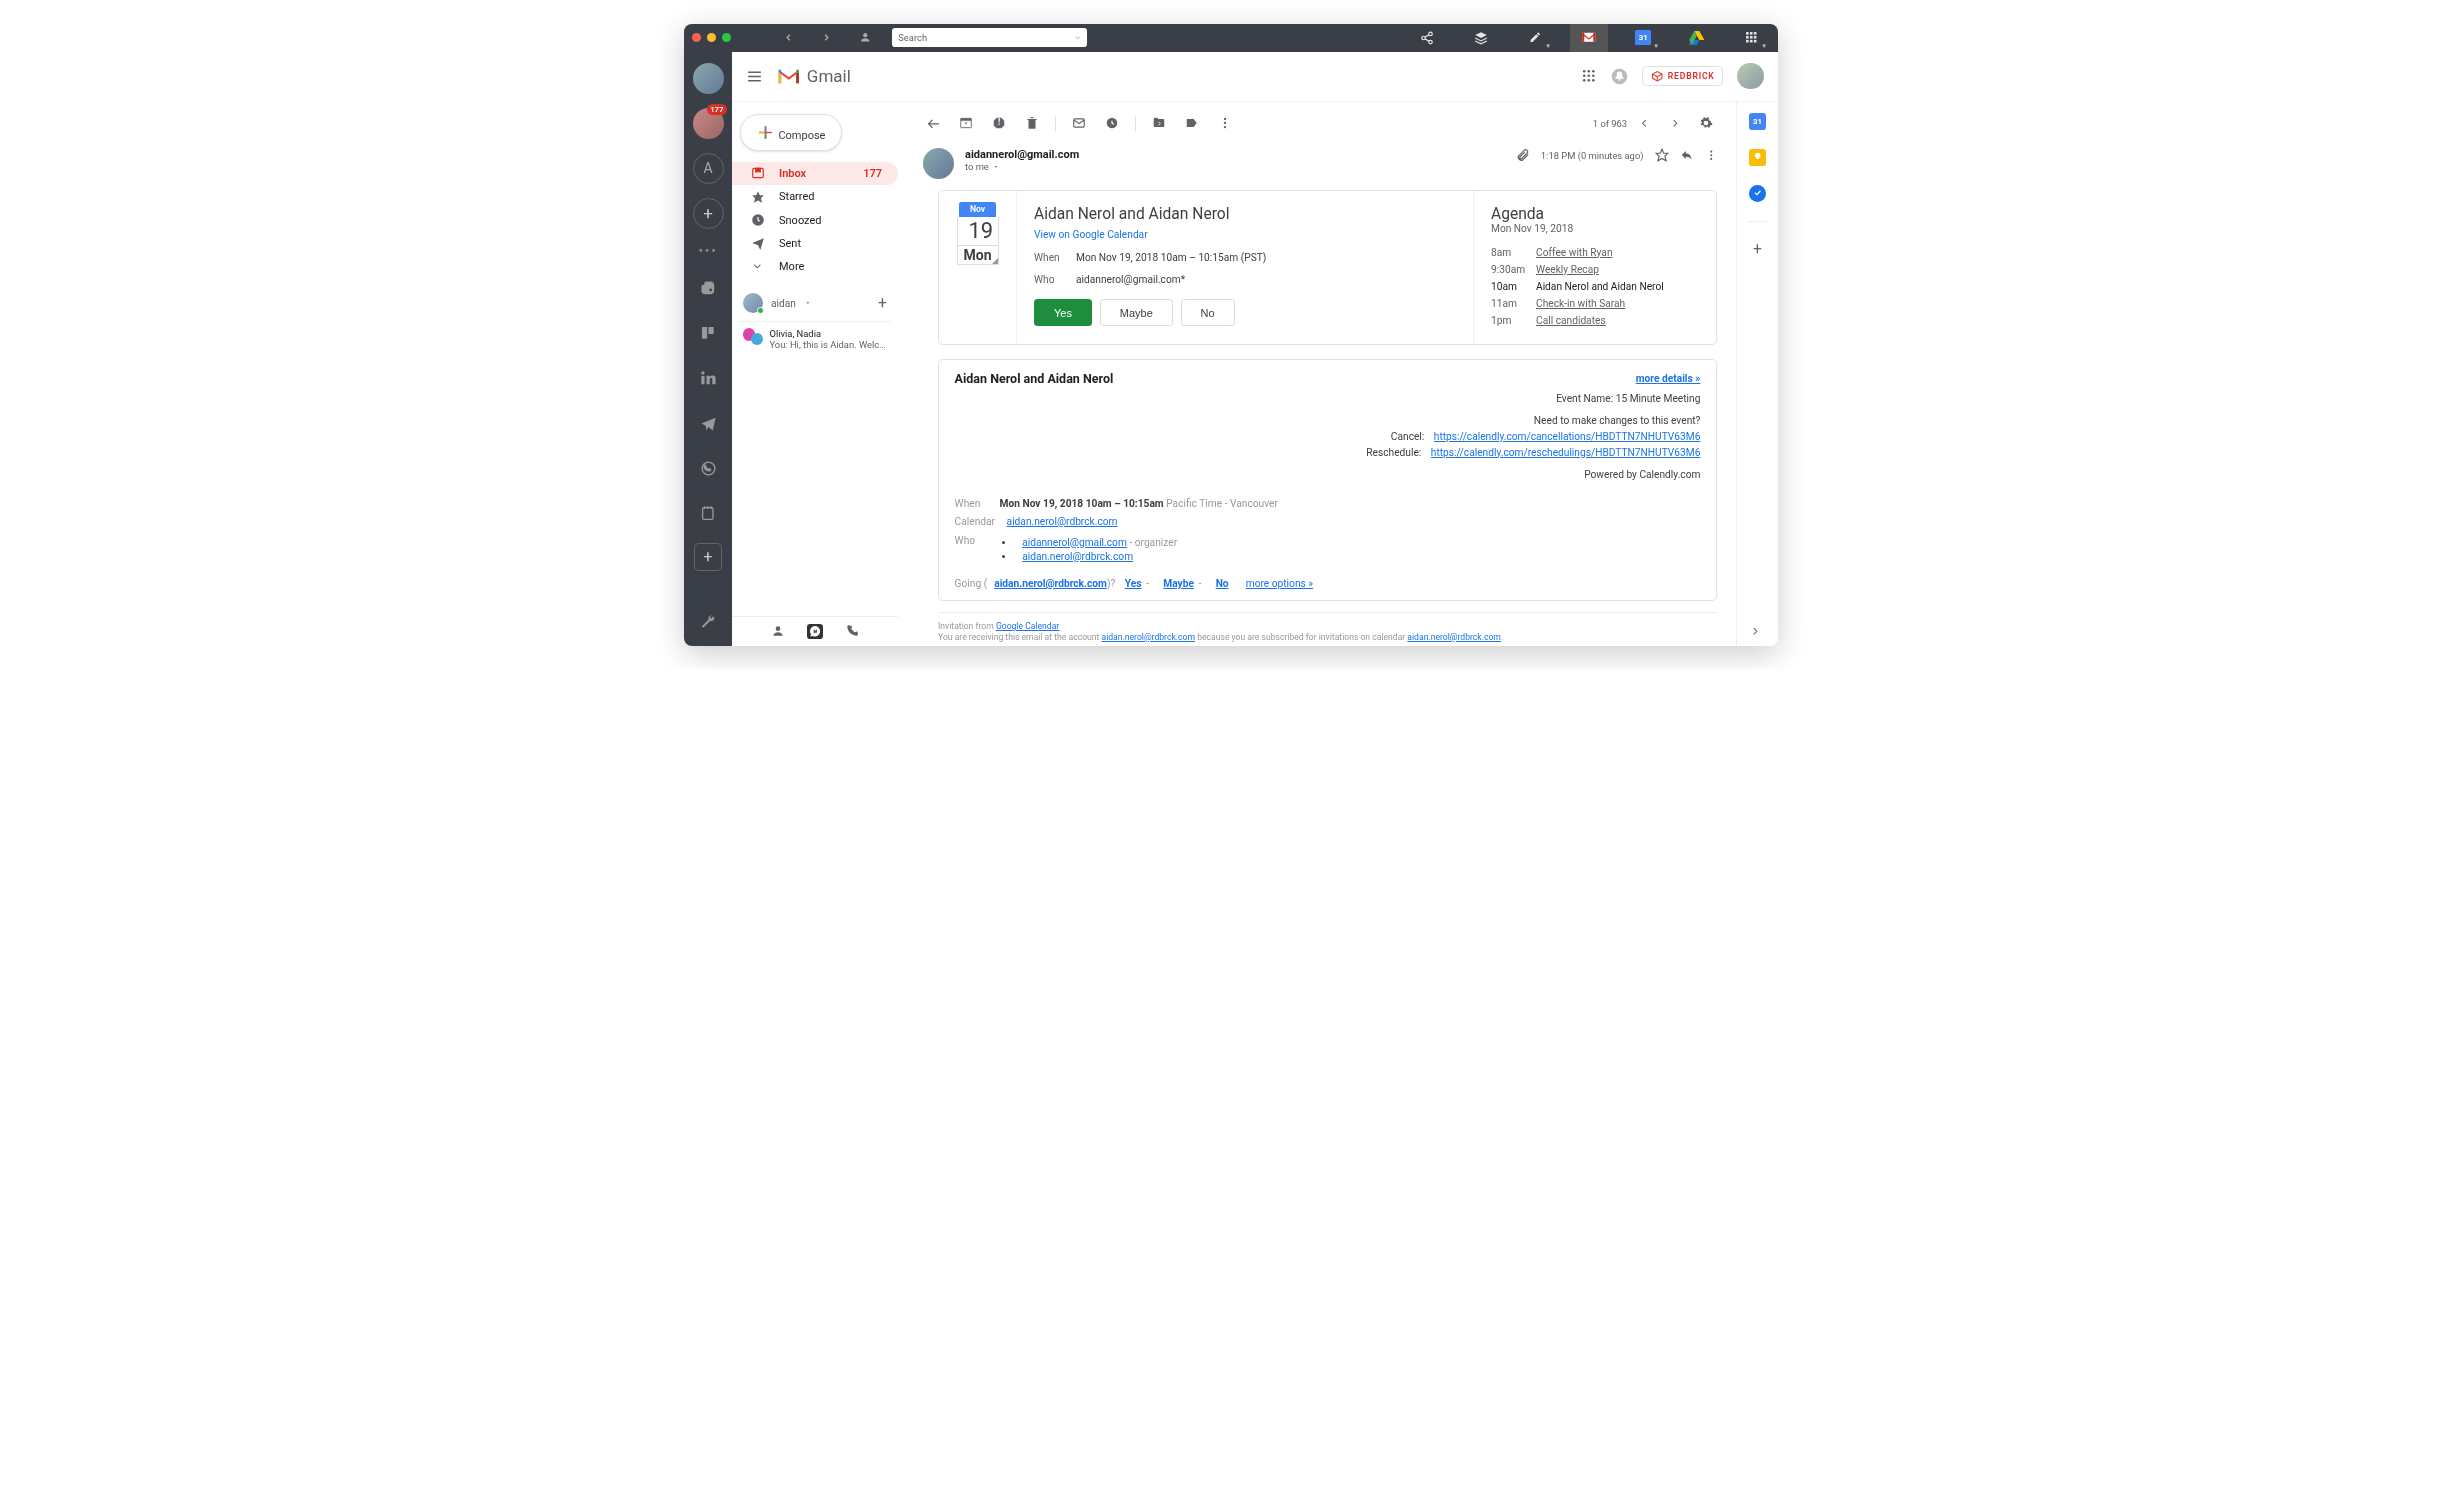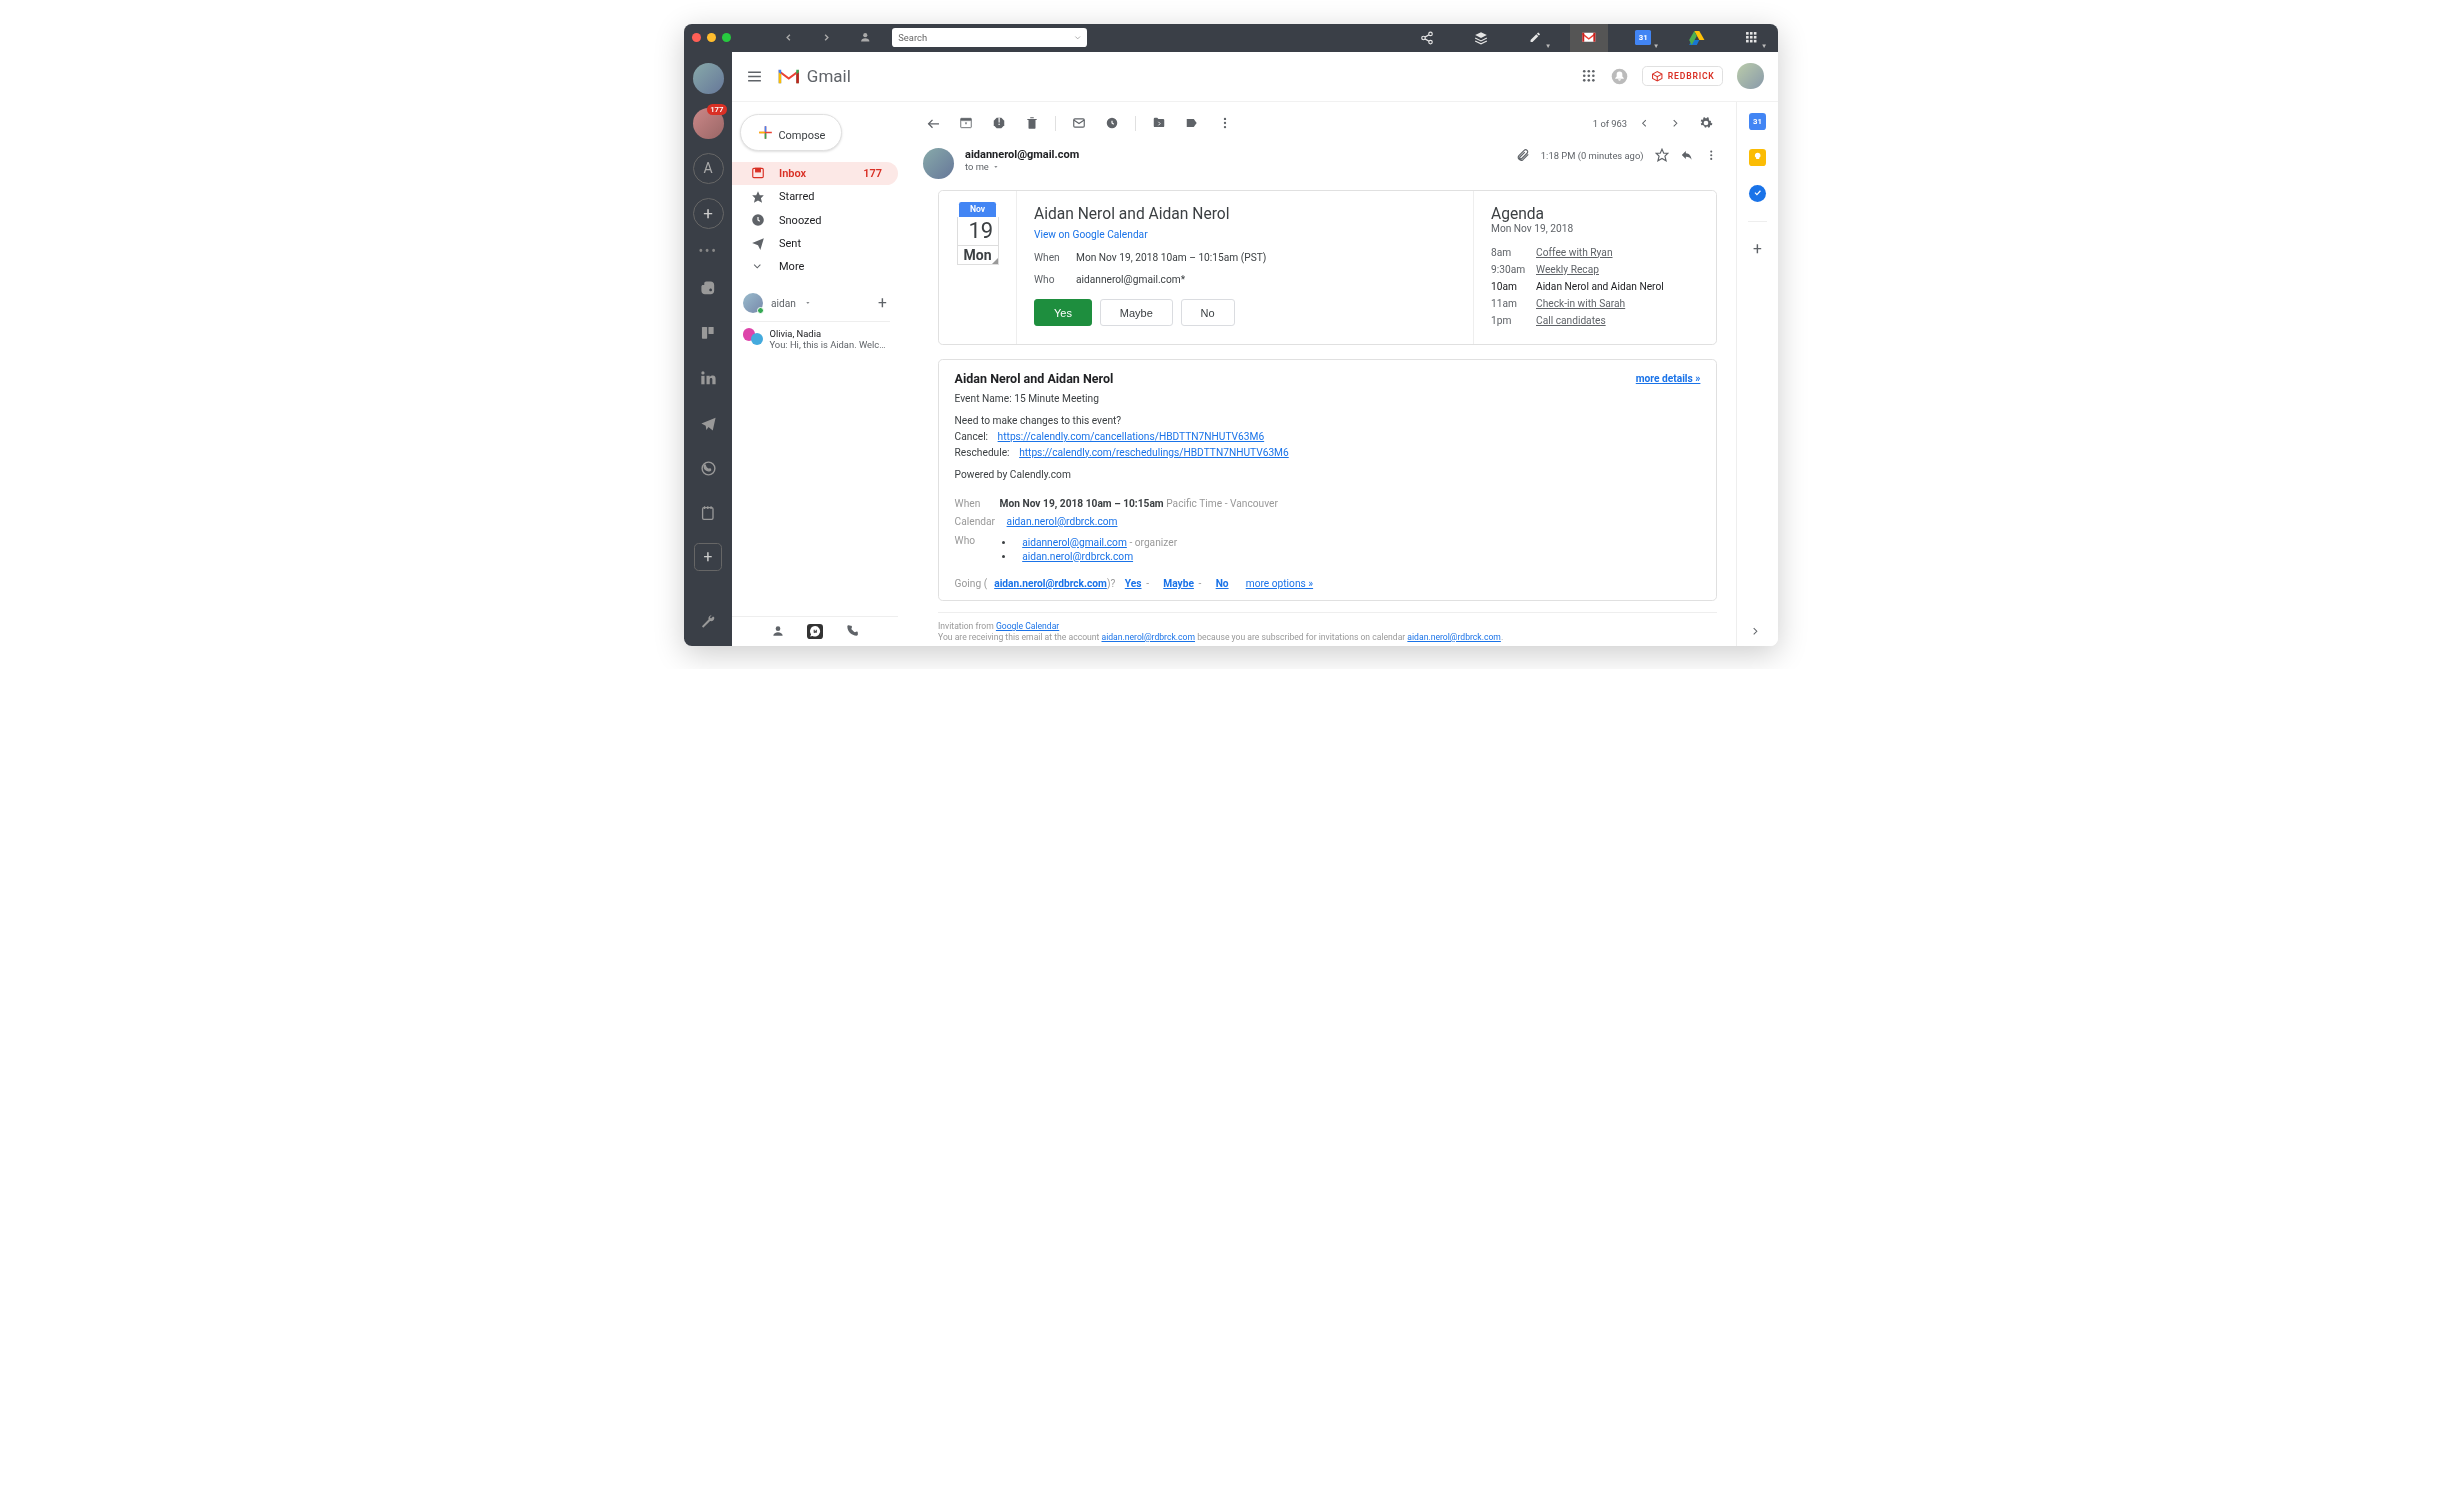--- a/index.html
+++ b/index.html
@@ -113,21 +113,21 @@
 .agenda-time { width: 45px; color: #5f6368; }
 .agenda-event { color: #5f6368; text-decoration: underline; cursor: pointer; }
 .agenda-row.current .agenda-time { color: #202124; font-weight: 400; }
 .agenda-row.current .agenda-event { color: #202124; text-decoration: none; }
 
 
 .details-card { margin: 0 19px 0 34px; border: 0.8px solid #e0e0e0; border-radius: 4.7px; padding: 11px 15.6px; font-size: 10.2px; }
 .details-head { display: flex; justify-content: space-between; align-items: center; margin-bottom: 7.8px; }
 .details-title { font-size: 12.5px; font-weight: 700; }
 .more-details { color: #1a73e8; font-weight: 700; text-decoration: underline; cursor: pointer; }
-.details-card p { margin: 4.7px 0; color: #3c4043; }
+.details-card p { margin: 4.7px 0; color: #3c4043; text-align: right; }
 .details-card a { color: #1a73e8; text-decoration: underline; cursor: pointer; margin-left: 7px; }
 .details-table { margin-top: 14px; }
 .details-table .drow { display: flex; padding: 3.9px 0; font-size: 10.2px; }
 .details-table .dlabel { width: 45px; color: #999; }
 .details-table .dval { color: #3c4043; }
 .details-table .muted { color: #999; }
 .who-list { list-style: disc; margin-left: 15.6px; }
 .who-list li { padding: 1.6px 0; }
 .going { margin-top: 11px; color: #999; }
 .going a { font-weight: 700; }

